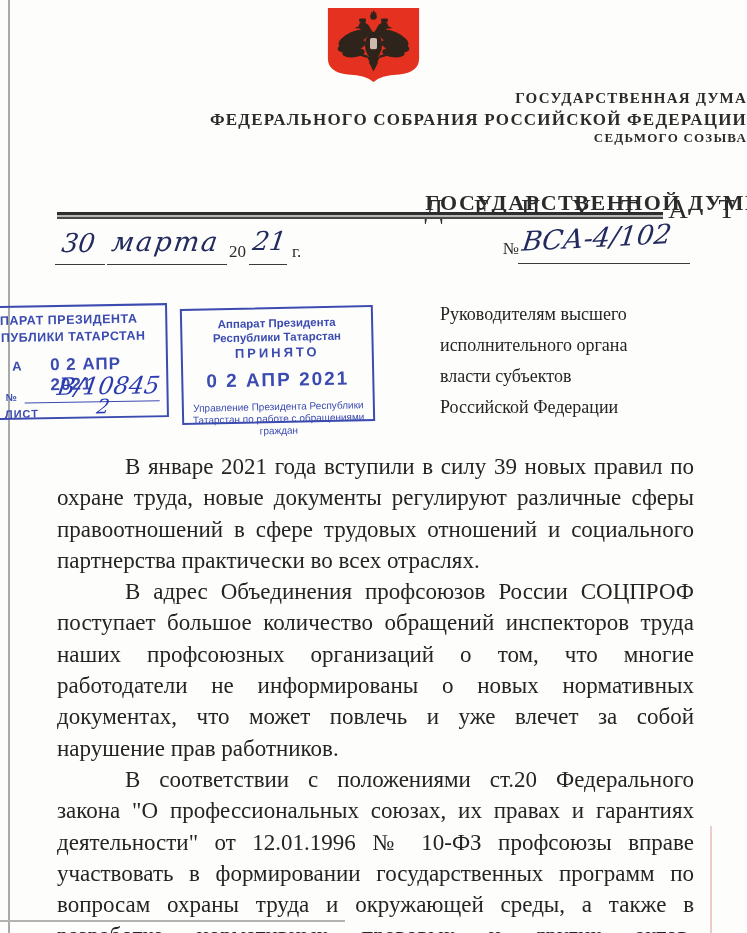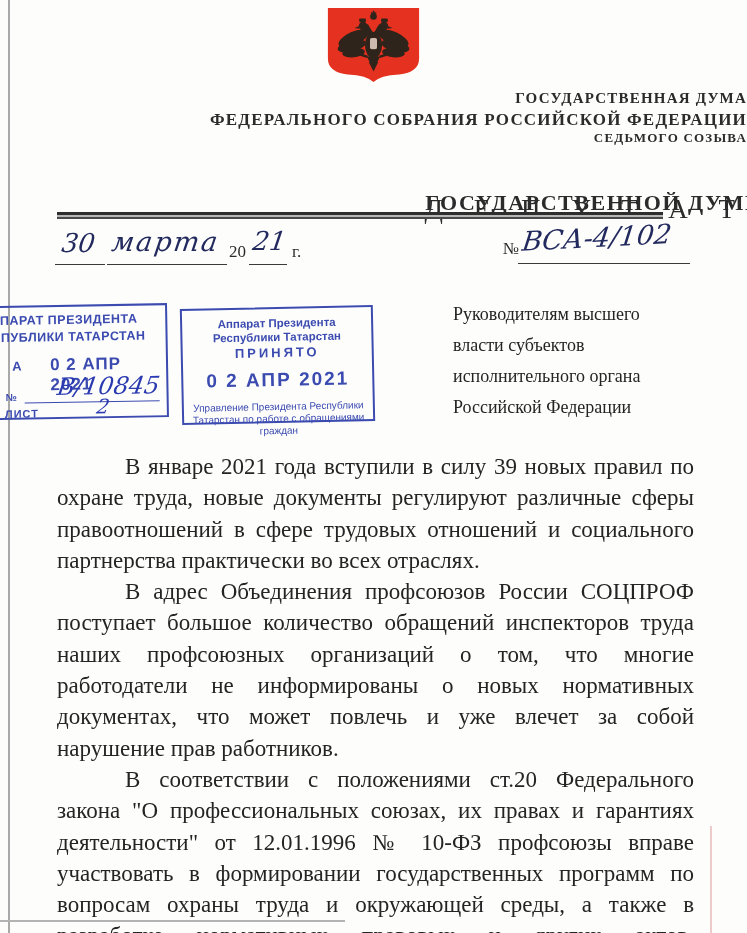--- a/index.html
+++ b/index.html
@@ -40,21 +40,21 @@
   .stamp-right{left:181px;top:307px;width:189px;height:112px;transform:rotate(-1.2deg);text-align:center;}
   .sl-line{width:100%;text-align:center;font-size:12.5px;font-weight:bold;letter-spacing:0.5px;line-height:17px;}
   .sl-pos{position:absolute;}
   .stamp .hand2{font-family:"DejaVu Serif", serif;font-style:italic;color:#2a3ab0;position:absolute;transform:skewX(-10deg);}
   .sr-small{font-size:11.5px;line-height:14px;font-weight:bold;}
   .sr-status{font-size:13px;font-weight:bold;letter-spacing:3px;margin-top:1px;}
   .sr-date{font-size:19px;font-weight:bold;letter-spacing:2px;margin-top:9px;}
   .sr-dept{font-size:10px;line-height:12px;margin-top:10px;}
 
   
-  .addr{position:absolute;left:440px;top:299px;width:280px;font-size:18px;line-height:31px;color:#242424;margin-left:13px;}
+  .addr{position:absolute;left:440px;top:299px;width:280px;font-size:18px;line-height:31px;color:#242424;}
 
   
   .bodytext{position:absolute;left:57px;top:451px;width:637px;
             font-size:23px;line-height:31.3px;text-align:justify;color:#242424;}
   .bodytext p{margin:0;text-indent:68px;text-align-last:left;}
 </style>
 </head>
 <body>
 
 <div class="scan-left"></div>
@@ -138,22 +138,22 @@
   <div class="sr-small">Республики Татарстан</div>
   <div class="sr-status">ПРИНЯТО</div>
   <div class="sr-date">0 2 АПР 2021</div>
   <div class="sr-dept">Управление Президента Республики</div>
   <div class="sr-dept" style="margin-top:0;">Татарстан по работе с обращениями</div>
   <div class="sr-dept" style="margin-top:0;">граждан</div>
 </div>
 
 <div class="addr">
   <div>Руководителям высшего</div>
+  <div>исполнительного органа</div>
   <div>власти субъектов</div>
-  <div>исполнительного органа</div>
   <div>Российской Федерации</div>
 </div>
 
 <div class="bodytext">
   <p>В январе 2021 года вступили в силу 39 новых правил по охране труда, новые документы регулируют различные сферы правоотношений в сфере трудовых отношений и социального партнерства практически во всех отраслях.</p>
   <p>В адрес Объединения профсоюзов России СОЦПРОФ поступает большое количество обращений инспекторов труда наших профсоюзных организаций о том, что многие работодатели не информированы о новых нормативных документах, что может повлечь и уже влечет за собой нарушение прав работников.</p>
   <p>В соответствии с положениями ст.20 Федерального закона "О профессиональных союзах, их правах и гарантиях деятельности" от 12.01.1996 № 10-ФЗ профсоюзы вправе участвовать в формировании государственных программ по вопросам охраны труда и окружающей среды, а также в разработке нормативных правовых и других актов, регламентирующих вопросы охраны труда, профессиональных заболеваний и</p>
 </div>
 
 </body></html>

